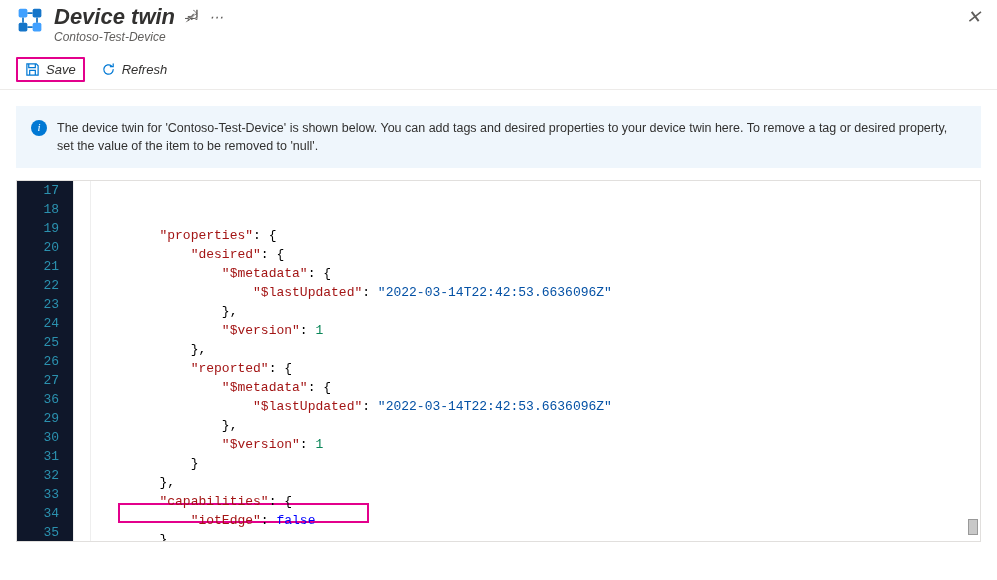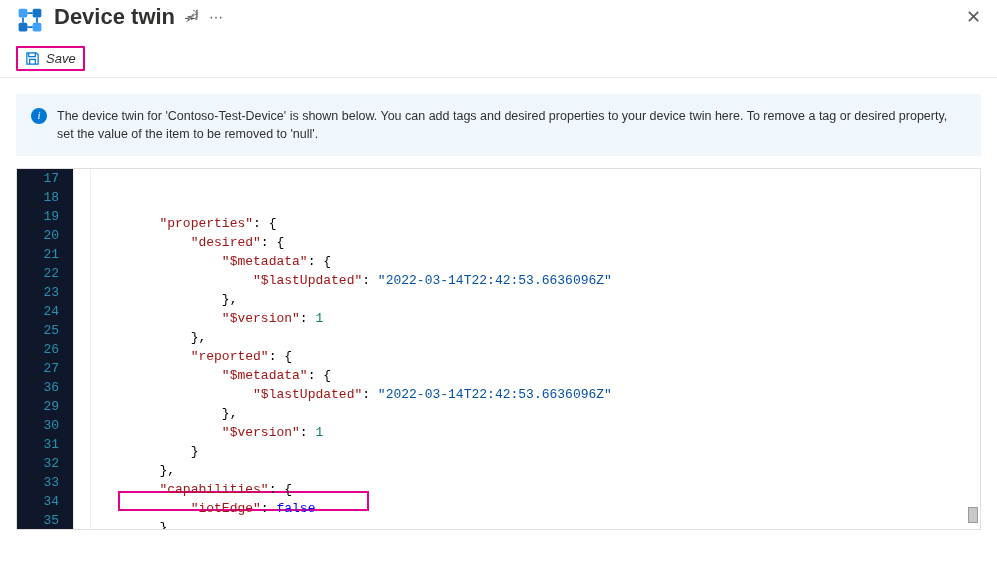--- a/index.html
+++ b/index.html
@@ -11,20 +11,21 @@
     width: 997px;
     height: 580px;
     overflow: hidden;
     position: relative;
   }
   .header {
     display: flex;
     align-items: flex-start;
     padding: 4px 16px 8px 16px;
     position: relative;
+    font-style: italic;
   }
   .header-icon {
     width: 28px;
     height: 28px;
     margin-right: 10px;
     margin-top: 2px;
     flex-shrink: 0;
   }
   .header-titles { flex: 1; }
   .header-title-row { display: flex; align-items: center; gap: 10px; }
@@ -174,32 +175,41 @@
       <h1>Device twin</h1>
       <span class="pin-icon">
         <svg width="14" height="14" viewBox="0 0 16 16">
             <path d="M9 1l6 6-3 1-3 3 0 4-2-2-5 5 5-5-2-2 4 0 3-3 1-3-6-6z" fill="none" stroke="#605e5c" stroke-width="1" transform="rotate(45 8 8)"></path>
             <path d="M10 1 L15 6 L12 7 L9 10 L9 13 L6 10 L1 15 M6 10 L3 7 L6 7 L9 4 L10 1" fill="none"></path>
             <path d="M9.5 1.5 c1 0 4 3 4 4 l-2.5 1 -3 3 v3 l-2-2 -4.5 4.5 m4.5-4.5 -2-2 h3 l3-3 z" fill="none" stroke="#605e5c" stroke-width="1" stroke-linejoin="round"></path>
           </svg>
       </span>
       <span class="more-icon">⋯</span>
     </div>
+    <div class="subtitle">Contoso-Test-Device</div>
   </div>
   <span class="close-icon">✕</span>
 </div>
 
 <div class="toolbar">
   <div class="tb-btn highlighted">
     <span class="tb-icon">
       <svg width="15" height="15" viewBox="0 0 16 16">
           <path d="M2 2h10l2 2v10H2V2zm2 0v4h7V2M5 14v-5h6v5" fill="none" stroke="#0078d4" stroke-width="1.3"></path>
         </svg>
     </span>
     <span>Save</span>
+  </div>
+  <div class="tb-btn">
+    <span class="tb-icon">
+      <svg width="15" height="15" viewBox="0 0 16 16">
+          <path d="M13 8a5 5 0 1 1-1.8-3.85M13 2v3h-3" fill="none" stroke="#0078d4" stroke-width="1.3" stroke-linecap="round"></path>
+        </svg>
+    </span>
+    <span>Refresh</span>
   </div>
 </div>
 
 <div class="info-banner">
   <span class="info-icon">i</span>
   <span>The device twin for 'Contoso-Test-Device' is shown below. You can add tags and desired properties to your device twin here. To remove a tag or desired property, set the value of the item to be removed to 'null'.</span>
 </div>
 
 <div class="editor-wrap">
   <div class="editor">

